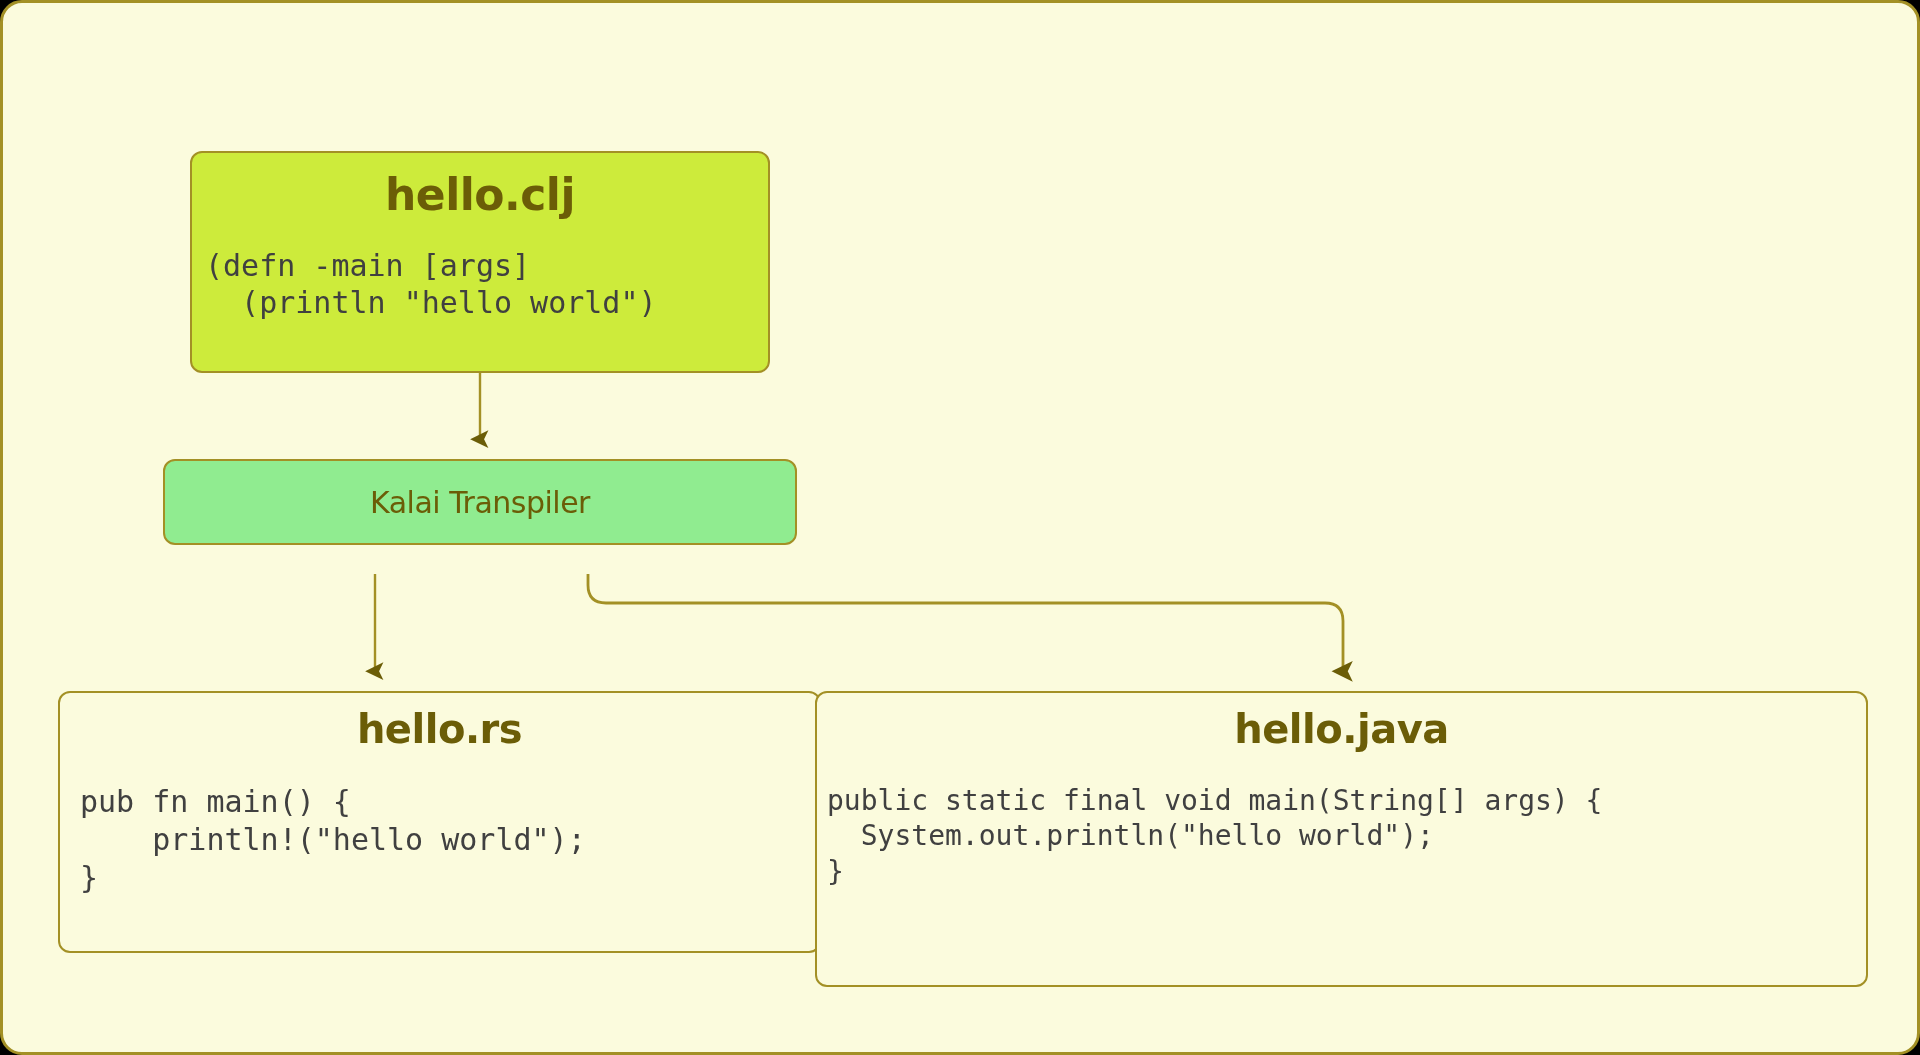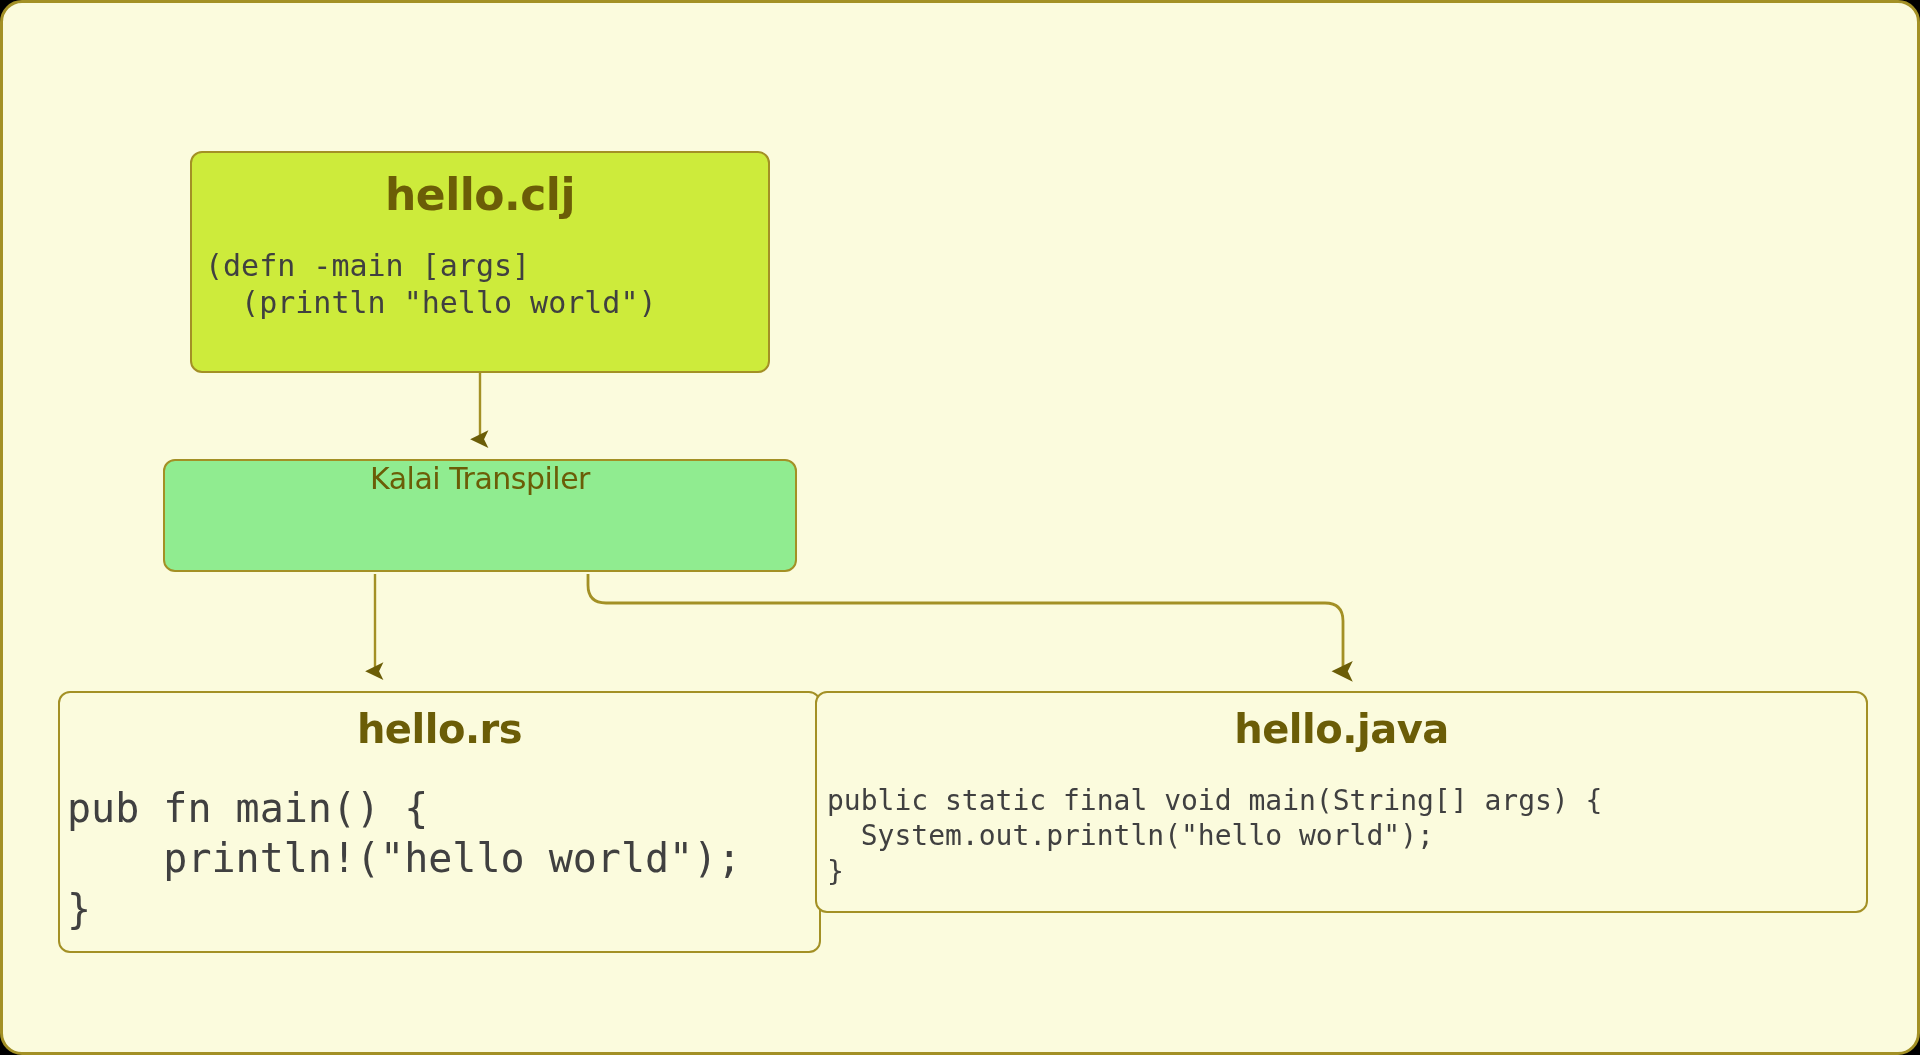--- a/index.html
+++ b/index.html
@@ -70,23 +70,24 @@
     line-height: 1.24;
     padding-left: 13px;
     padding-top: 30px;
   }
 
   
   #node-kalai {
     left: 160px;
     top: 456px;
     width: 634px;
-    height: 113px;
+    height: 86px;
     background: #90ec90;
     display: flex;
+    align-items: center;
     justify-content: center;
   }
   #node-kalai .node-title {
     font-size: 30px;
     padding: 0;
     font-weight: 500;
   }
 
   
   #node-rs {
@@ -95,32 +96,32 @@
     width: 763px;
     height: 262px;
     background: #fbfbdd;
   }
   #node-rs .node-title {
     font-size: 40px;
     line-height: 1;
     padding-top: 16px;
   }
   #node-rs .node-code {
-    font-size: 40px;
+    font-size: 30px;
     line-height: 1.26;
-    padding-left: 7px;
+    padding-left: 20px;
     padding-top: 34px;
   }
 
   
   #node-java {
     left: 812px;
     top: 688px;
     width: 1053px;
-    height: 222px;
+    height: 296px;
     background: #fbfbdd;
   }
   #node-java .node-title {
     font-size: 40px;
     line-height: 1;
     padding-top: 16px;
   }
   #node-java .node-code {
     font-size: 28px;
     line-height: 1.26;

